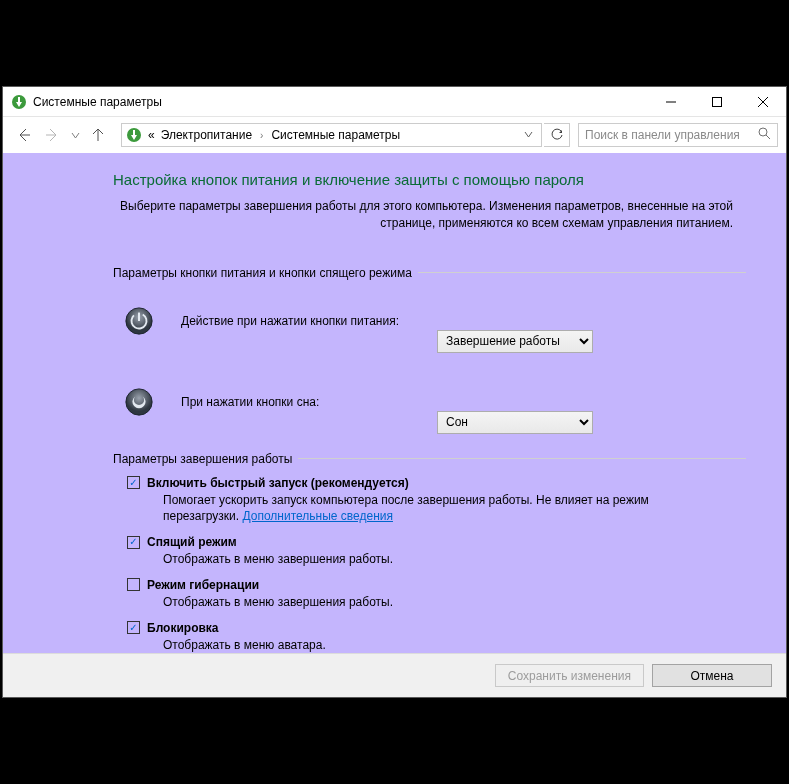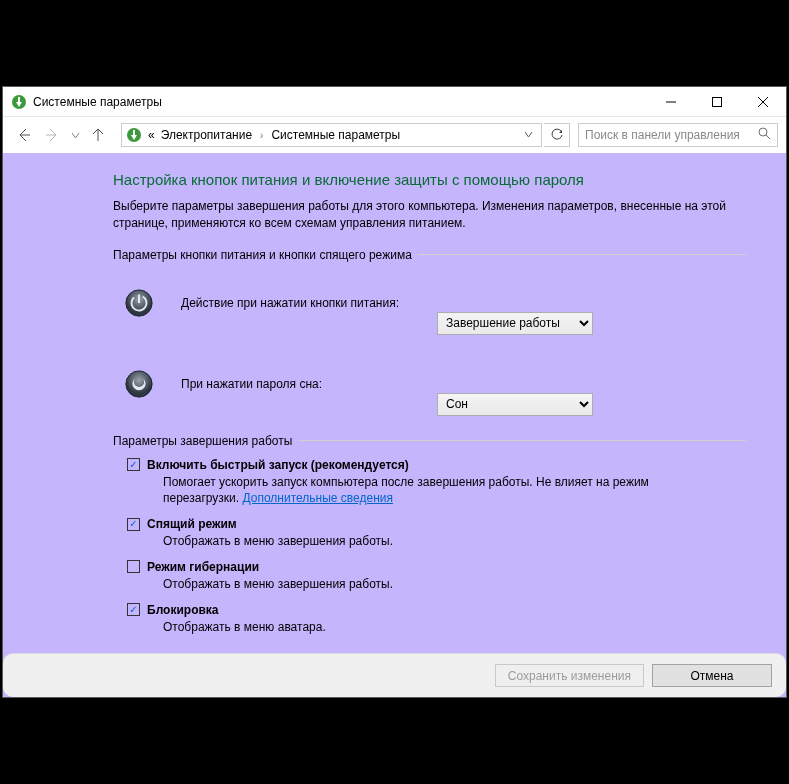--- a/index.html
+++ b/index.html
@@ -115,23 +115,24 @@
   }
   .content h1 {
     color: #0a6b35;
     font-weight: normal;
     font-size: 15px;
     margin-bottom: 10px;
   }
   .content .intro {
     font-size: 12px;
     color: #000;
-    margin-bottom: 16px;
+    margin-bottom: 34px;
     line-height: 1.4;
     max-width: 620px;
+    text-align: right;
   }
 
   .fieldset-label {
     font-size: 12px;
     color: #000;
     position: relative;
     margin-bottom: 10px;
     display: flex;
     align-items: center;
     gap: 6px;
@@ -196,21 +197,20 @@
   .chk-desc a { color: #0066cc; text-decoration: underline; }
 
   
   .footer {
     border-top: 1px solid #dcdcdc;
     background: #f0f0f0;
     padding: 10px 14px;
     display: flex;
     justify-content: flex-end;
     gap: 8px;
-    border-radius: 10px;
   }
   .footer button {
     min-width: 120px;
     height: 23px;
     font-size: 12px;
     font-family: inherit;
     border: 1px solid #a3a3a3;
     background: #e1e1e1;
     padding: 0 12px;
   }
@@ -348,21 +348,21 @@
           <defs>
               <radialGradient id="g2" cx="50%" cy="35%">
                 <stop offset="0%" stop-color="#9aa2ad"></stop>
                 <stop offset="100%" stop-color="#2e3640"></stop>
               </radialGradient>
             </defs>
           <circle cx="16" cy="16" r="14" fill="url(#g2)" stroke="#1b222c" stroke-width="1"></circle>
           <path d="M20 10 A7 7 0 1 1 12 10 A5.5 5.5 0 1 0 20 10 Z" fill="#e3e9f0"></path>
         </svg>
       </span>
-      <span class="row-label">При нажатии пароля сна:</span>
+      <span class="row-label">При нажатии кнопки сна:</span>
       <select class="combo">
         <option>Сон</option>
       </select>
     </div>
 
     <div class="fieldset-label">
       <span>Параметры завершения работы</span>
     </div>
 
     <div class="shutdown-list" id="shutdown-list">

